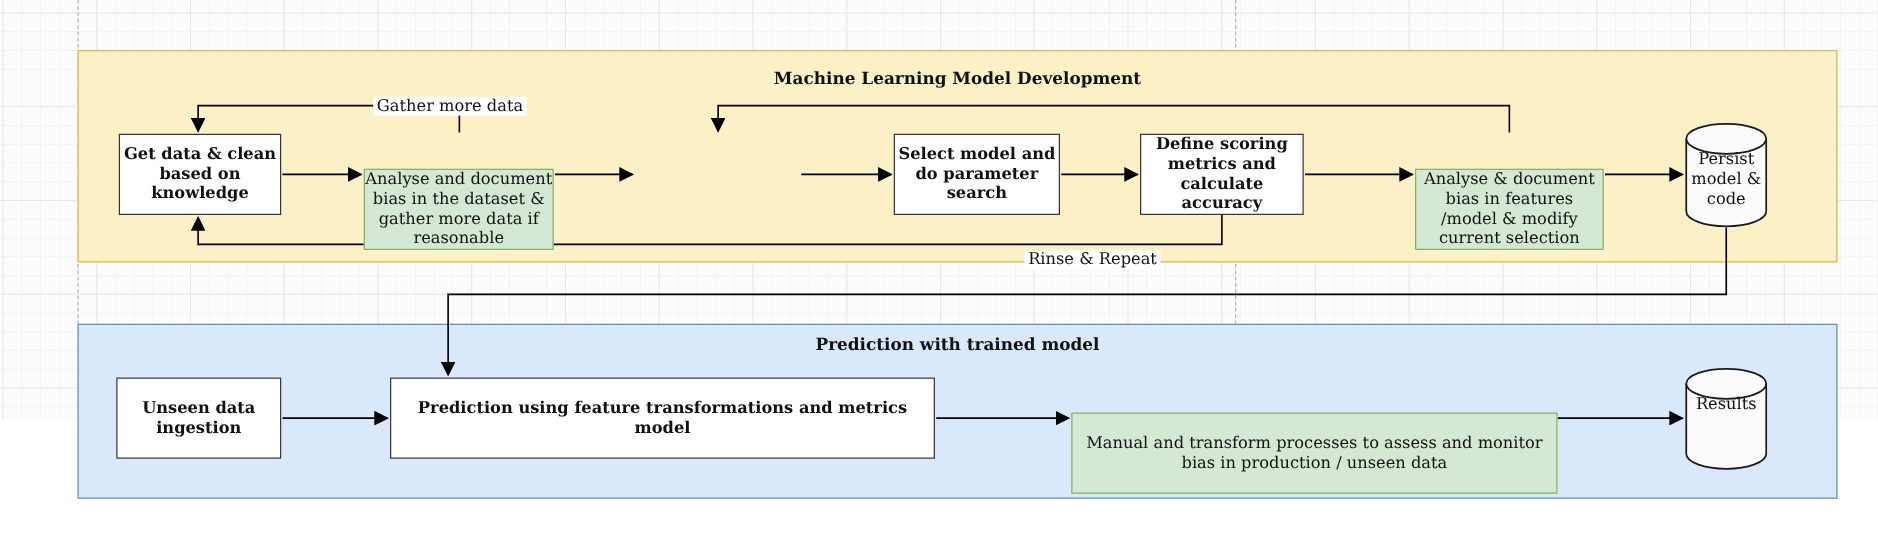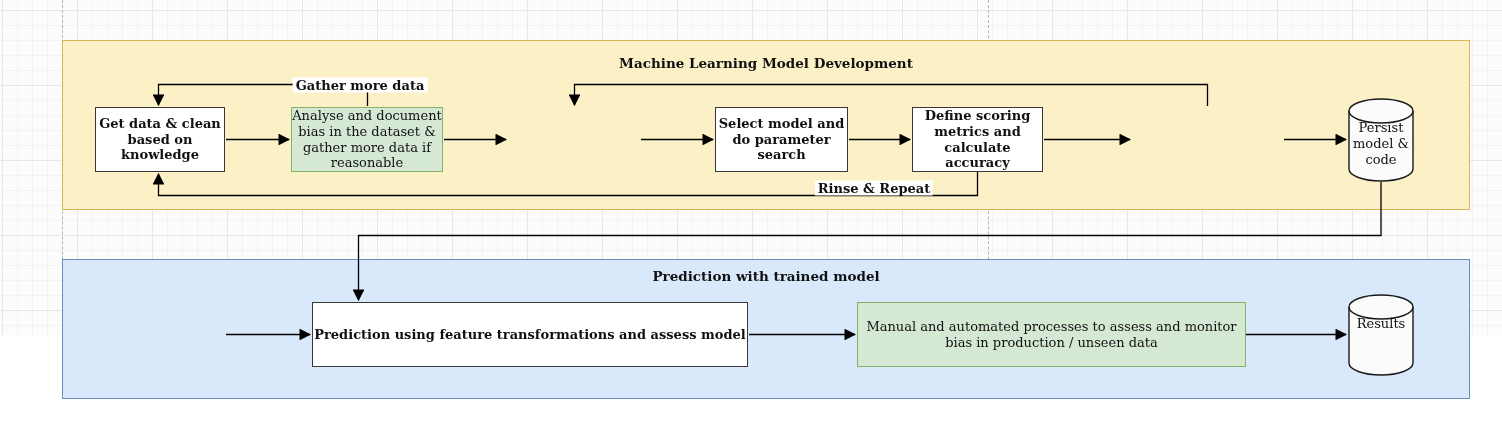--- a/index.html
+++ b/index.html
@@ -38,27 +38,27 @@
   .container.ml .container-title{top:14px;}
   .container.pred .container-title{top:8px;}
   .connectors{position:absolute;left:0;top:0;z-index:2;pointer-events:none;}
   .node{
     position:absolute;z-index:3;box-sizing:border-box;
     display:flex;align-items:center;justify-content:center;
     text-align:center;font-size:13px;line-height:1.22;color:#111;
   }
   .node .node-text{white-space:pre-line;}
   .process{background:#ffffff;border:1.4px solid #383838;font-weight:bold;}
-  .highlight{background:#d5e8d4;border:1.4px solid #82b366;}
+  .highlight{background:#d5e8d4;border:1.4px solid #82b366;margin-top:28px;}
   .cylinder{background:transparent;border:none;align-items:flex-start;}
   .cylinder svg{position:absolute;inset:0;width:100%;height:100%;}
   .cylinder .node-text{position:relative;margin-top:22px;width:100%;}
   .edge-label{
     position:absolute;z-index:4;transform:translate(-50%,-50%);
-    background:#ffffff;padding:0 3px;font-size:13px;color:#111;white-space:nowrap;font-weight:bold;
+    background:#ffffff;padding:0 3px;font-size:13px;color:#111;white-space:nowrap;
   }
 </style>
 </head>
 <body>
 
 <div class="canvas">
 
   <div class="page-divider" style="left:62px"></div>
   <div class="page-divider" style="left:988px"></div>
 
@@ -111,45 +111,55 @@
 metrics and
 calculate accuracy</div>
   </div>
 
   <div class="node process" style="left:715px;top:107px;width:133px;height:65px">
     <div class="node-text">Select model and
 do parameter
 search</div>
   </div>
 
+  <div class="node highlight" style="left:1132px;top:107px;width:151px;height:65px">
+    <div class="node-text">Analyse &amp; document
+bias in features
+/model &amp; modify
+current selection</div>
+  </div>
 
   <div class="node cylinder" style="left:1348px;top:98px;width:66px;height:84px">
     <svg viewBox="0 0 66 84" preserveAspectRatio="none">
       <path d="M1,13 A32,12 0 0 1 65,13 L65,71 A32,12 0 0 1 1,71 Z" fill="#fbfbfb" stroke="#1a1a1a" stroke-width="1.4"></path>
       <path d="M1,13 A32,12 0 0 0 65,13" fill="none" stroke="#1a1a1a" stroke-width="1.4"></path>
     </svg>
     <div class="node-text">Persist
 model &amp;
 code</div>
   </div>
 
+  <div class="node process" style="left:93px;top:302px;width:132px;height:65px">
+    <div class="node-text">Unseen data
+ingestion</div>
+  </div>
 
   <div class="node process" style="left:312px;top:302px;width:436px;height:65px">
-    <div class="node-text">Prediction using feature transformations and assess model</div>
+    <div class="node-text">Prediction using feature transformations and metrics model</div>
   </div>
 
   <div class="node highlight" style="left:857px;top:302px;width:389px;height:65px">
-    <div class="node-text">Manual and automated processes to assess and monitor
+    <div class="node-text">Manual and transform processes to assess and monitor
 bias in production / unseen data</div>
   </div>
 
   <div class="node cylinder" style="left:1348px;top:294px;width:66px;height:82px">
     <svg viewBox="0 0 66 82" preserveAspectRatio="none">
       <path d="M1,13 A32,12 0 0 1 65,13 L65,69 A32,12 0 0 1 1,69 Z" fill="#fbfbfb" stroke="#1a1a1a" stroke-width="1.4"></path>
       <path d="M1,13 A32,12 0 0 0 65,13" fill="none" stroke="#1a1a1a" stroke-width="1.4"></path>
     </svg>
     <div class="node-text" style="">Results</div>
   </div>
 
   <div class="edge-label" style="left:360px;top:85px">Gather more data</div>
-  <div class="edge-label" style="left:874px;top:188px">Rinse &amp; Repeat</div>
+  <div class="edge-label" style="left:874px;top:208px">Rinse &amp; Repeat</div>
 
 </div>
 
 </body></html>

